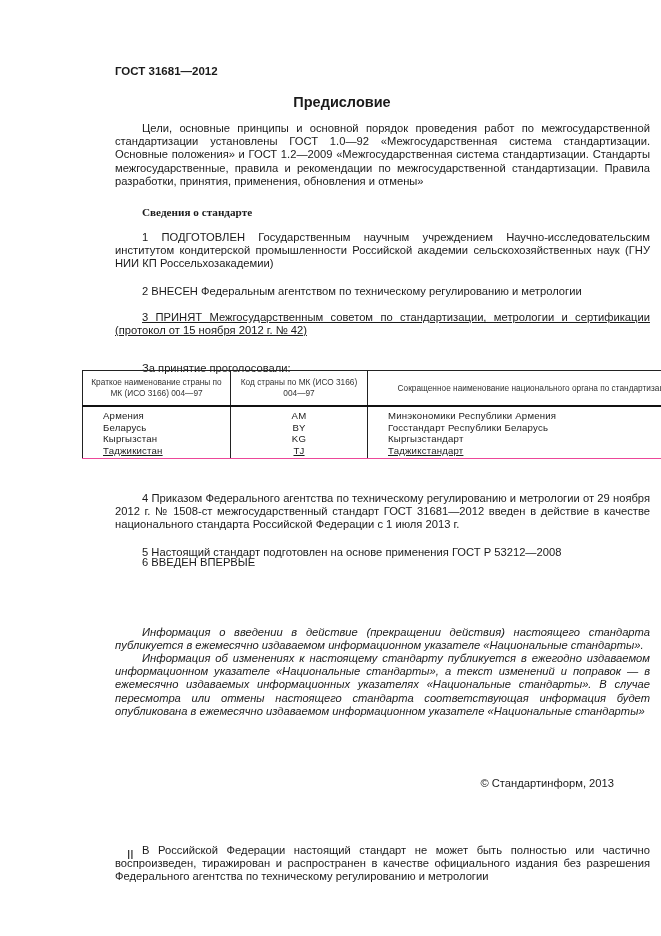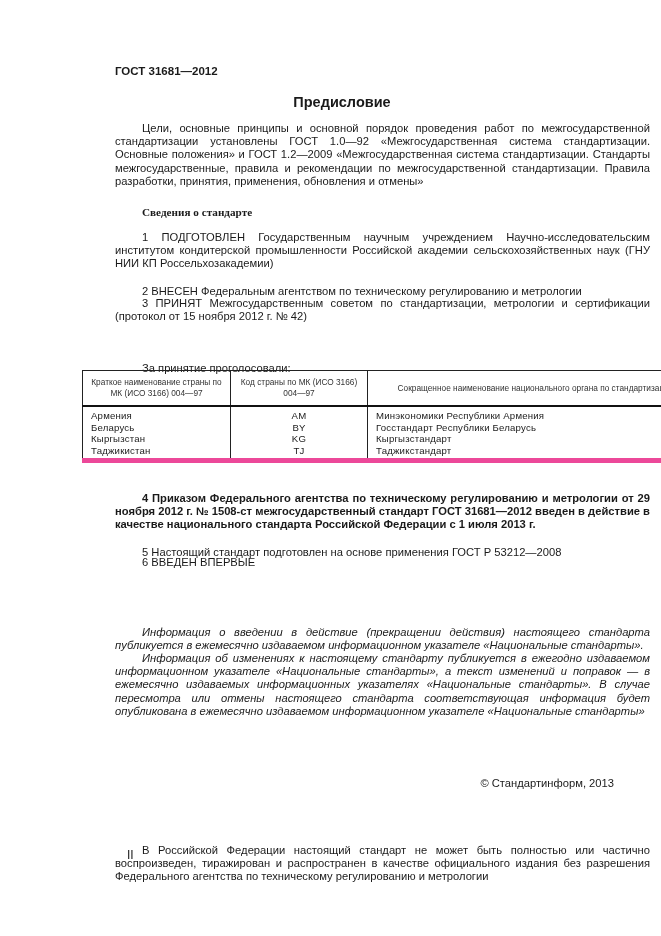--- a/index.html
+++ b/index.html
@@ -22,45 +22,45 @@
       position: absolute; left: 82px; top: 370px; width: 622px;
       border-collapse: collapse; font-size: 10px;
     }
     table.vote th {
       font-weight: normal; font-size: 8.3px; line-height: 11px; color: #333;
       border: 1px solid #222; border-bottom: 2.5px solid #111;
       height: 34px; text-align: center; vertical-align: middle; padding: 0 4px;
     }
     table.vote td {
       border-left: 1px solid #222; border-right: 1px solid #222;
-      padding: 0 8px; line-height: 11.5px; font-size: 9.6px; letter-spacing: 0.2px;
+      padding: 0 20px; line-height: 11.5px; font-size: 9.6px; letter-spacing: 0.2px;
       vertical-align: top;
     }
     table.vote tbody tr:first-child td { padding-top: 3px; }
-    table.vote tbody tr:last-child td { border-bottom: 5px solid #ec4899; padding-bottom: 2px; }
+    table.vote tbody tr:last-child td { border-bottom: 1px solid #ec4899; padding-bottom: 2px; text-decoration: underline; }
     table.vote td.code { text-align: center; }
     .col1 { width: 139px; }
     .col2 { width: 128px; }
   </style>
 </head>
 <body>
 
 <div class="abs doc-code">ГОСТ 31681—2012</div>
 
 <div class="abs title">Предисловие</div>
 
 <div class="abs para" style="top:122px;">Цели, основные принципы и основной порядок проведения работ по межгосударственной стандартизации установлены ГОСТ 1.0—92 «Межгосударственная система стандартизации. Основные положения» и ГОСТ 1.2—2009 «Межгосударственная система стандартизации. Стандарты межгосударственные, правила и рекомендации по межгосударственной стандартизации. Правила разработки, принятия, применения, обновления и отмены»</div>
 
 <div class="abs bold-sub" style="top:206px;font-family:Liberation Serif, serif;">Сведения о стандарте</div>
 
 <div class="abs para" style="top:231px;">1  ПОДГОТОВЛЕН Государственным научным учреждением Научно-исследовательским институтом кондитерской промышленности Российской академии сельскохозяйственных наук (ГНУ НИИ КП Россельхозакадемии)</div>
 
 <div class="abs para" style="top:285px;">2  ВНЕСЕН Федеральным агентством по техническому регулированию и метрологии</div>
 
-<div class="abs para" style="top:297px;">3  ПРИНЯТ Межгосударственным советом по стандартизации, метрологии и сертификации (протокол от 15 ноября 2012 г. № 42)</div>
+<div class="abs para" style="top:311px;text-decoration:underline;">3  ПРИНЯТ Межгосударственным советом по стандартизации, метрологии и сертификации (протокол от 15 ноября 2012 г. № 42)</div>
 
 <div class="abs para" style="top:362px;">За принятие проголосовали:</div>
 
 <table class="vote">
   <thead>
     <tr>
       <th class="col1">Краткое наименование страны по МК (ИСО 3166) 004—97</th>
       <th class="col2">Код страны по МК (ИСО 3166) 004—97</th>
       <th>Сокращенное наименование национального органа по стандартизации</th>
     </tr>
@@ -82,21 +82,21 @@
       <td>Кыргызстандарт</td>
     </tr>
     <tr>
       <td>Таджикистан</td>
       <td class="code">TJ</td>
       <td>Таджикстандарт</td>
     </tr>
   </tbody>
 </table>
 
-<div class="abs para" style="top:492px;font-weight:bold;">4  Приказом Федерального агентства по техническому регулированию и метрологии от 29 ноября 2012 г. № 1508-ст межгосударственный стандарт ГОСТ 31681—2012 введен в действие в качестве национального стандарта Российской Федерации с 1 июля 2013 г.</div>
+<div class="abs para" style="top:492px;">4  Приказом Федерального агентства по техническому регулированию и метрологии от 29 ноября 2012 г. № 1508-ст межгосударственный стандарт ГОСТ 31681—2012 введен в действие в качестве национального стандарта Российской Федерации с 1 июля 2013 г.</div>
 
 <div class="abs para" style="top:546px;">5  Настоящий стандарт подготовлен на основе применения ГОСТ Р 53212—2008</div>
 
 <div class="abs para" style="top:556px;">6  ВВЕДЕН ВПЕРВЫЕ</div>
 
 <div class="abs para italic" style="top:626px;">Информация о введении в действие (прекращении действия) настоящего стандарта публикуется в ежемесячно издаваемом информационном указателе «Национальные стандарты».</div>
 
 <div class="abs para italic" style="top:652px;">Информация об изменениях к настоящему стандарту публикуется в ежегодно издаваемом информационном указателе «Национальные стандарты», а текст изменений и поправок — в ежемесячно издаваемых информационных указателях «Национальные стандарты». В случае пересмотра или отмены настоящего стандарта соответствующая информация будет опубликована в ежемесячно издаваемом информационном указателе «Национальные стандарты»</div>
 
 <div class="abs copyright">©  Стандартинформ, 2013</div>

